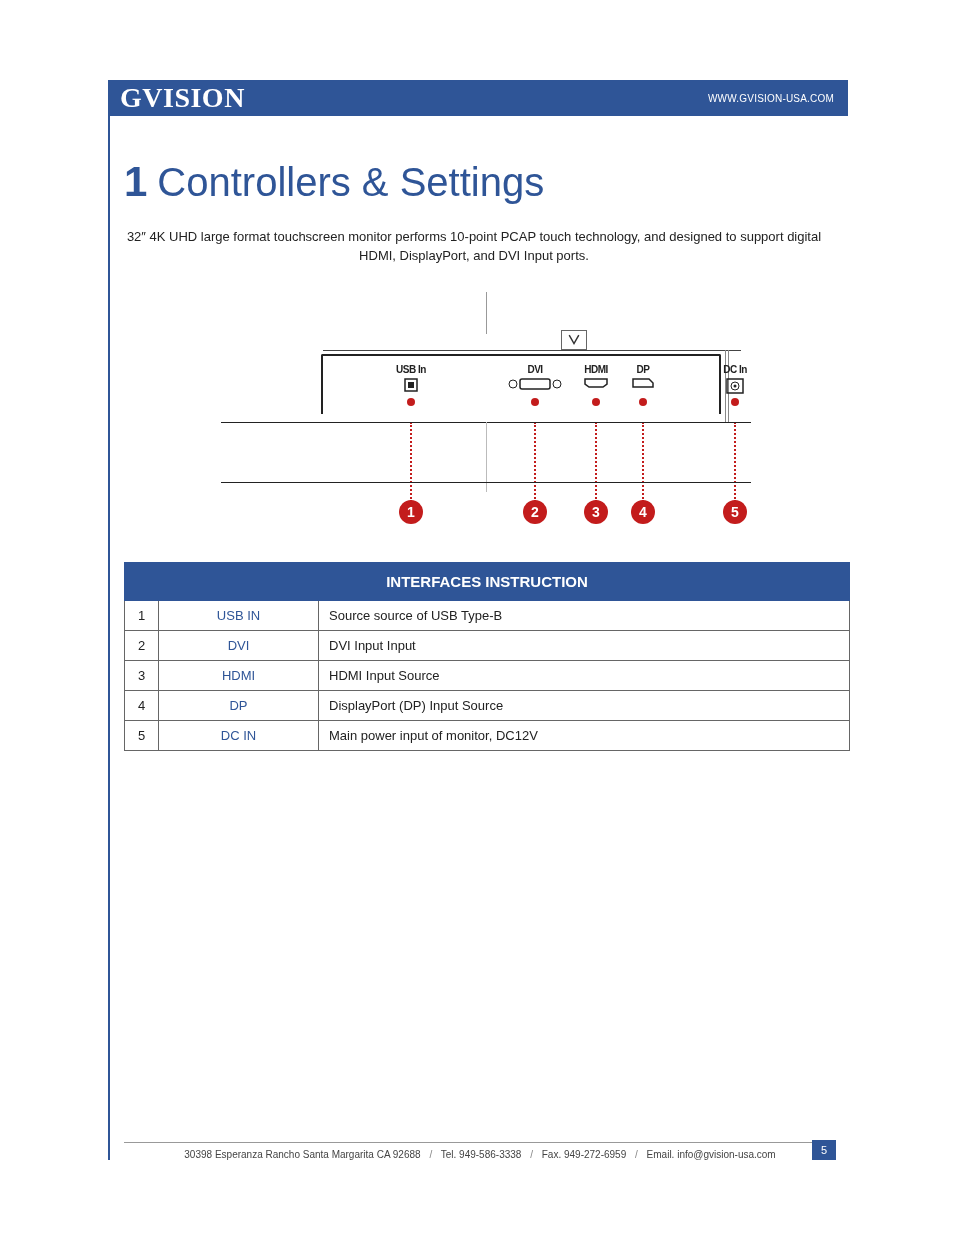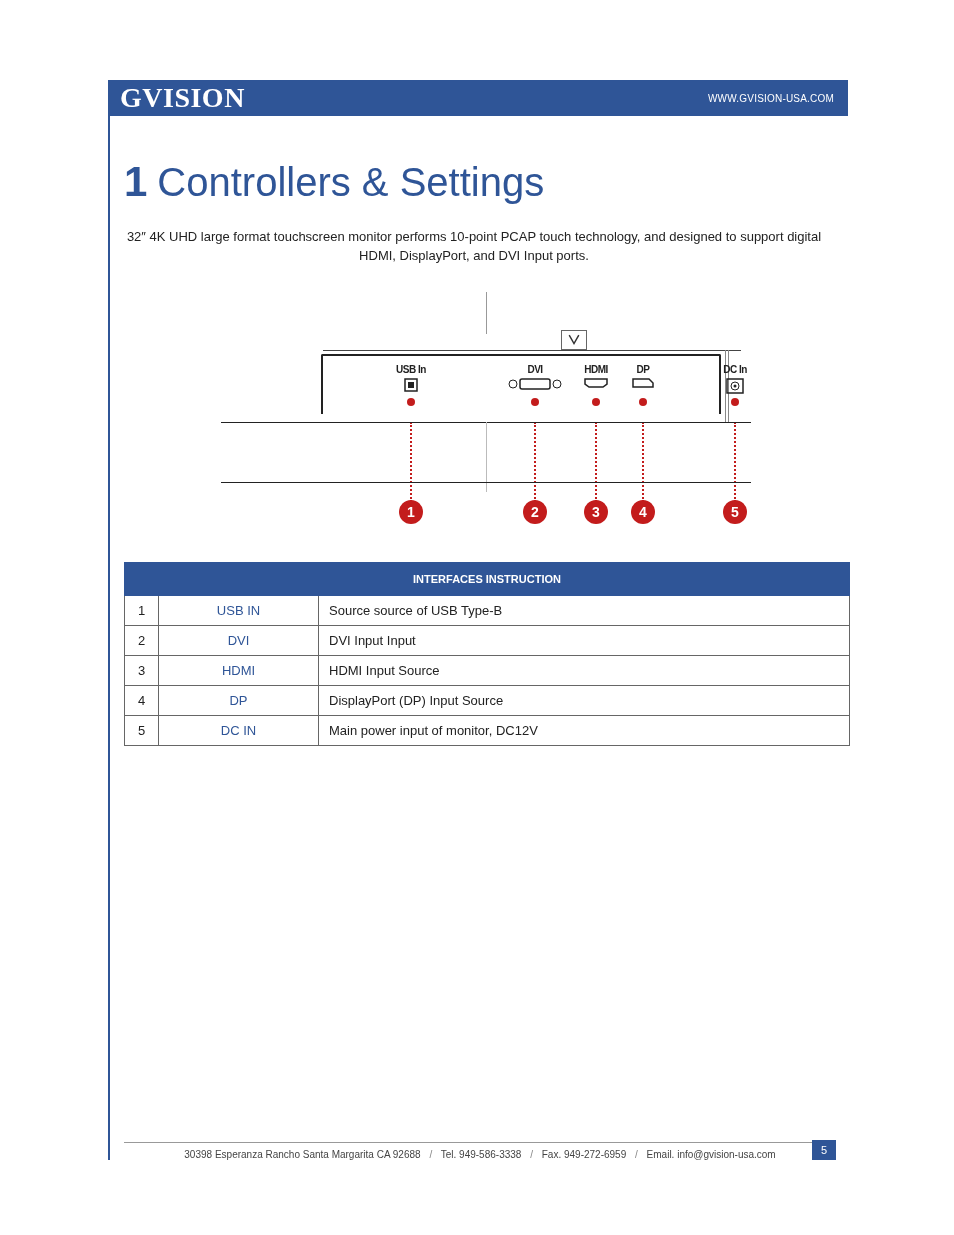--- a/index.html
+++ b/index.html
@@ -113,21 +113,21 @@
   .vnotch svg { width: 12px; height: 12px; }
   
   .itable {
     width: 726px;
     margin-top: 30px;
     border-collapse: collapse;
     font-size: 13px;
   }
   .itable th {
     background: #2f5597; color: #fff; font-weight: bold;
-    padding: 10px; font-size: 11px; border: 1px solid #2f5597;
+    padding: 10px; font-size: 15px; border: 1px solid #2f5597;
   }
   .itable td {
     border: 1px solid #666; padding: 7px 10px;
   }
   .itable td.col-num { width: 34px; text-align: center; }
   .itable td.col-name { width: 160px; text-align: center; color: #2f5597; }
   
   .footer {
     position: absolute;
     left: 14px; bottom: 0; width: 712px;

